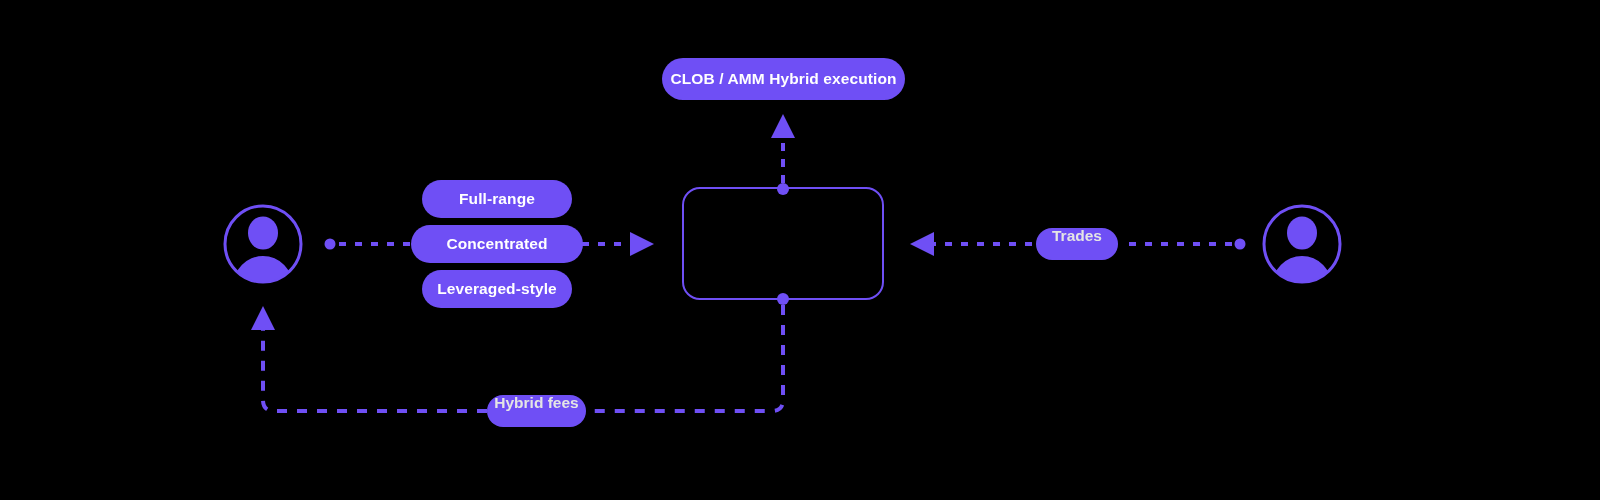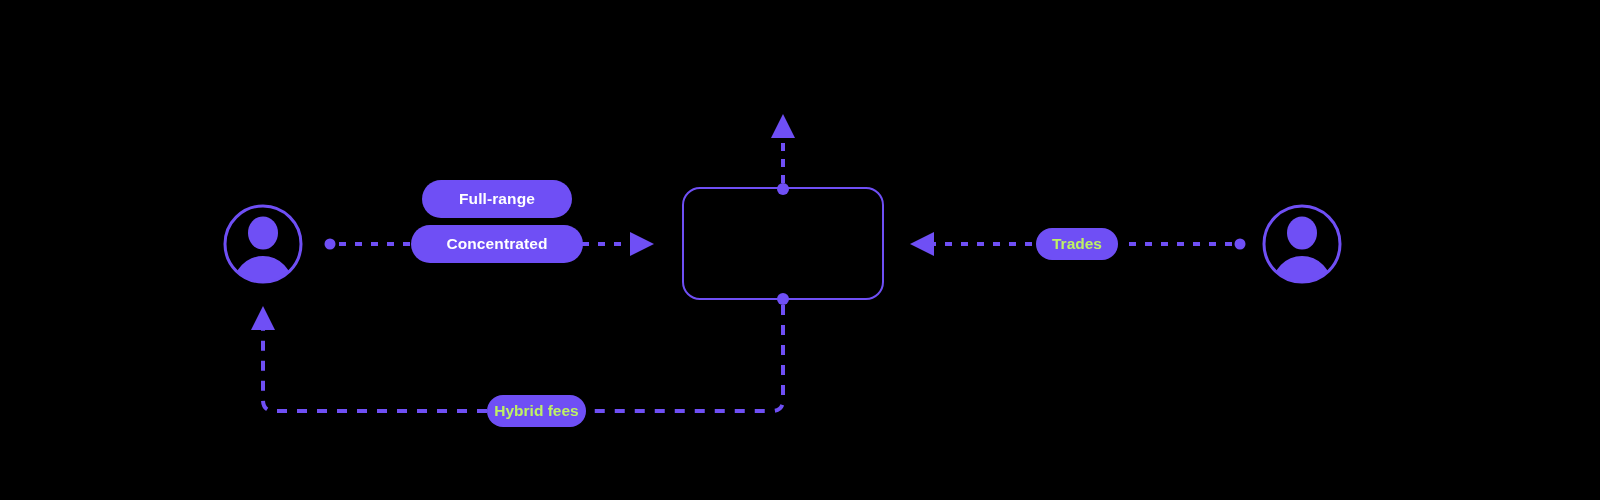--- a/index.html
+++ b/index.html
@@ -36,24 +36,24 @@
     color: #ffffff;
     border-radius: 999px;
     font-weight: bold;
     white-space: nowrap;
     letter-spacing: 0.1px;
     line-height: 1;
   }
   .edge-pill {
     position: absolute;
     display: flex;
-    align-items: center;
+    align-items: flex-start;
     justify-content: center;
     background: #6f4ff5;
-    color: #bef264;
+    color: #e5e5e5;
     border-radius: 999px;
     font-weight: bold;
     white-space: nowrap;
     line-height: 1;
   }
   .hollow-box {
     border: 2px solid #6f4ff5;
     border-radius: 18px;
     background: transparent;
   }
@@ -135,26 +135,32 @@
         <ellipse cx="41" cy="30" rx="15" ry="16.5"></ellipse>
         <ellipse cx="41" cy="84" rx="30" ry="31"></ellipse>
       </g>
     </svg>
   </div>
 
   <div class="node hollow-box" style="left:682px; top:187px; width:202px; height:113px;">
     <span></span>
   </div>
 
+  <div class="node pill" style="left:662px; top:58px; width:243px; height:42px; font-size:15.5px;">
+    <span>CLOB / AMM Hybrid execution</span>
+  </div>
 
   <div class="node pill" style="left:422px; top:180px; width:150px; height:38px; font-size:15.5px;">
     <span>Full-range</span>
   </div>
   <div class="node pill" style="left:411px; top:225px; width:172px; height:38px; font-size:15.5px;">
     <span>Concentrated</span>
+  </div>
+  <div class="node pill" style="left:422px; top:270px; width:150px; height:38px; font-size:15.5px;">
+    <span>Leveraged-style</span>
   </div>
 
   <div class="edge-pill" style="left:1036px; top:228px; width:82px; height:32px; font-size:15.5px;">
     <span>Trades</span>
   </div>
   <div class="edge-pill" style="left:487px; top:395px; width:99px; height:32px; font-size:15.5px;">
     <span>Hybrid fees</span>
   </div>
 
 </div>

